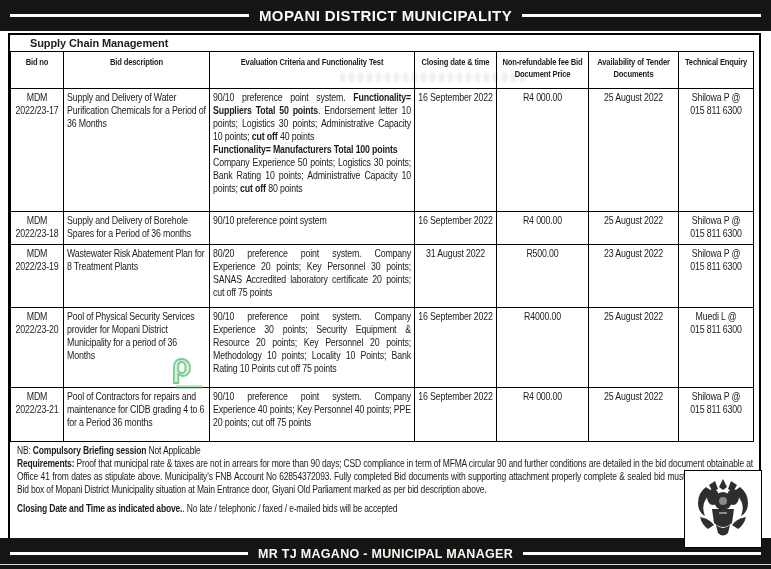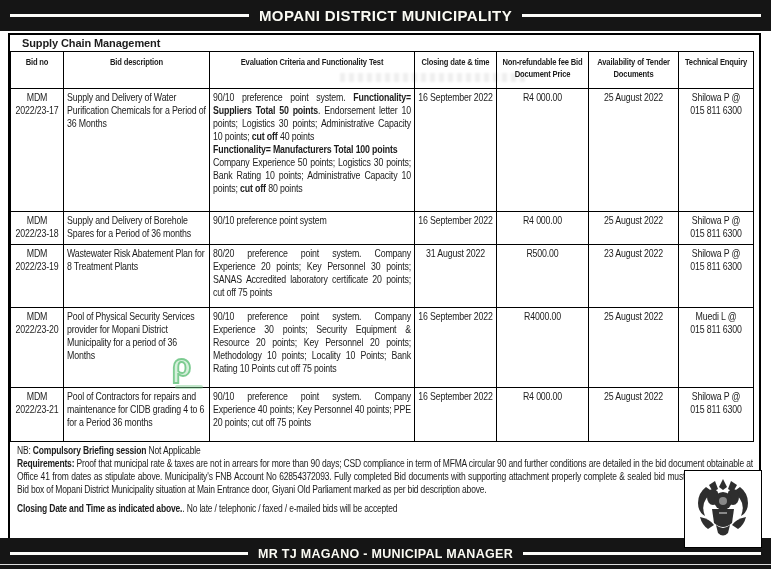--- a/index.html
+++ b/index.html
@@ -22,21 +22,21 @@
   .banner-bottom .hairline{
     position:absolute; left:0; bottom:4px; width:100%; height:1px;
     background:rgba(255,255,255,.85);
   }
   
   .docbox{
     position:absolute; left:8px; top:33px; width:749px; height:503px;
     background:#fff; border:2px solid #000;
   }
   .section-title{
-    font-size:11px; font-weight:bold; margin:2px 0 2px 12px; letter-spacing:-.1px;
+    font-size:11px; font-weight:bold; margin:2px 0 2px 20px; letter-spacing:-.1px;
   }
   
   table.bids{
     border-collapse:collapse; table-layout:fixed; width:743px; 
   }
   table.bids th, table.bids td{
     border:1.5px solid #000; vertical-align:top; padding:2px 3px; overflow:hidden;
   }
   table.bids th{font-size:9.5px; line-height:11.5px; font-weight:bold; padding-top:4px;}
   table.bids td{font-size:11px; line-height:13px;}

